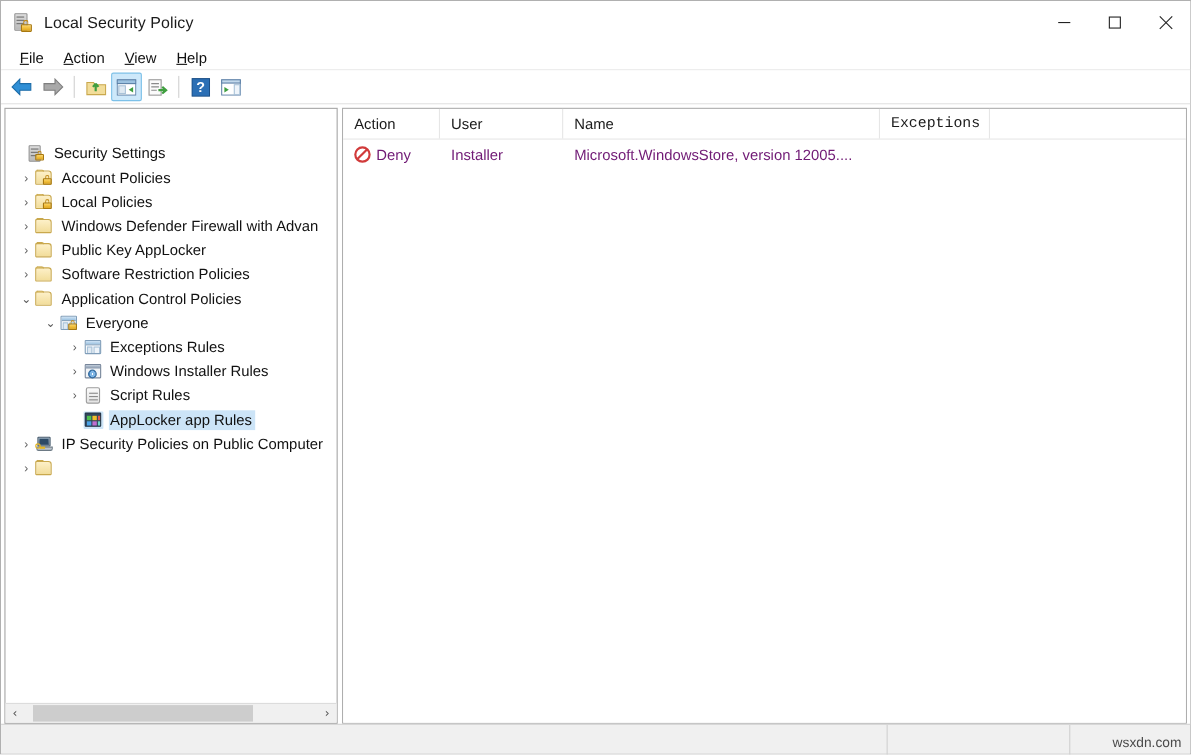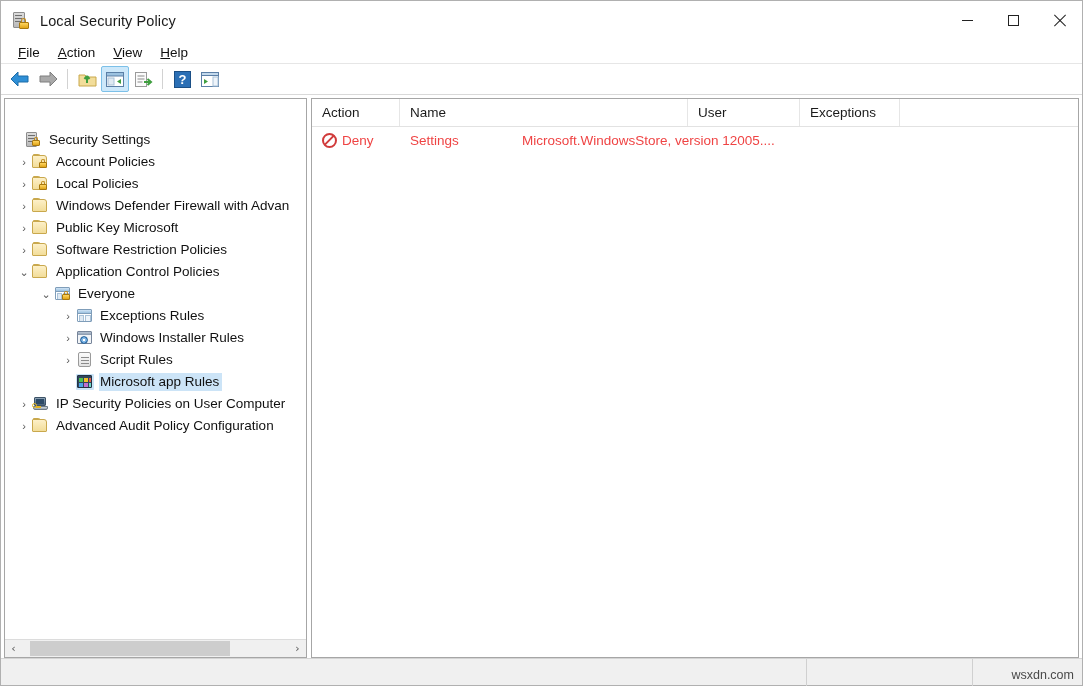--- a/index.html
+++ b/index.html
@@ -507,42 +507,42 @@
     font-size: 13.5px;
     color: #1a1a1a;
     border-right: 1px solid #e6e6e6;
     cursor: default;
     overflow: hidden;
     white-space: nowrap;
   }
   .c-action { width: 88px; flex: 0 0 88px; }
   .c-user   { width: 112px; flex: 0 0 112px; }
   .c-name   { width: 288px; flex: 0 0 288px; }
-  .c-excp   { width: 100px; flex: 0 0 100px; }
+  .c-excp   { width: 100px; flex: 0 0 100px; font-family: Liberation Mono, monospace; }
   .c-rest   { flex: 1 1 auto; border-right: none; }
 
   .lv-body {
     flex: 1 1 auto;
     overflow: hidden;
     background: #ffffff;
   }
   .lv-row {
     height: 26px;
     display: flex;
     align-items: center;
     cursor: default;
   }
   .lv-cell {
     box-sizing: border-box;
     height: 26px;
     display: flex;
     align-items: center;
     padding-left: 10px;
     font-size: 13.5px;
-    color: #ef4444;
+    color: #701a75;
     overflow: hidden;
     white-space: nowrap;
   }
   .deny-ico {
     width: 15px; height: 15px;
     flex: 0 0 15px;
     margin-right: 5px;
     position: relative;
   }
   .deny-ico .ring {
@@ -742,21 +742,21 @@
 
 
         <div class="tnode ind1">
           <span class="twist">›</span>
           <span class="tico">
             <span class="folder">
                 <span class="tab"></span>
                 <span class="back"></span>
               </span>
           </span>
-          <span class="tlabel">Public Key Microsoft</span>
+          <span class="tlabel">Public Key AppLocker</span>
         </div>
 
         <div class="tnode ind1">
           <span class="twist">›</span>
           <span class="tico">
             <span class="folder">
                 <span class="tab"></span>
                 <span class="back"></span>
               </span>
           </span>
@@ -826,82 +826,81 @@
           <span class="tico">
             <span class="tilesico">
               <i class="t1"></i>
                 <i class="t2"></i>
                 <i class="t3"></i>
               <i class="t4"></i>
                 <i class="t5"></i>
                 <i class="t6"></i>
             </span>
           </span>
-          <span class="tlabel">Microsoft app Rules</span>
+          <span class="tlabel">AppLocker app Rules</span>
         </div>
 
         <div class="tnode ind1">
           <span class="twist">›</span>
           <span class="tico">
             <span class="computer">
               <span class="scr"></span>
                 <span class="base"></span>
               <span class="key">
                   <span class="kc"></span>
                   <span class="kb"></span>
                 </span>
             </span>
           </span>
-          <span class="tlabel">IP Security Policies on User Computer</span>
+          <span class="tlabel">IP Security Policies on Public Computer</span>
         </div>
 
         <div class="tnode ind1">
           <span class="twist">›</span>
           <span class="tico">
             <span class="folder">
                 <span class="tab"></span>
                 <span class="back"></span>
               </span>
           </span>
-          <span class="tlabel">Advanced Audit Policy Configuration</span>
         </div>
 
       </div>
 
       <div class="hscroll">
         <div class="hs-arrow">‹</div>
         <div class="hs-track">
           <div class="hs-thumb"></div>
         </div>
         <div class="hs-arrow">›</div>
       </div>
     </div>
 
     <div class="splitter"></div>
 
     <div class="list-panel">
 
       <div class="lv-header">
         <div class="lv-col c-action">Action</div>
+        <div class="lv-col c-user">User</div>
         <div class="lv-col c-name">Name</div>
-        <div class="lv-col c-user">User</div>
         <div class="lv-col c-excp">Exceptions</div>
         <div class="lv-col c-rest"></div>
       </div>
 
       <div class="lv-body">
         <div class="lv-row">
           <div class="lv-cell c-action">
             <span class="deny-ico">
               <span class="ring"></span>
                 <span class="slash"></span>
             </span>
             <span>Deny</span>
           </div>
-          <div class="lv-cell c-user">Settings</div>
+          <div class="lv-cell c-user">Installer</div>
           <div class="lv-cell c-name">Microsoft.WindowsStore, version 12005....</div>
           <div class="lv-cell c-excp"></div>
           <div class="lv-cell c-rest"></div>
         </div>
       </div>
     </div>
   </div>
 
   <div class="statusbar">
     <div class="sb-pane sb-main"></div>

